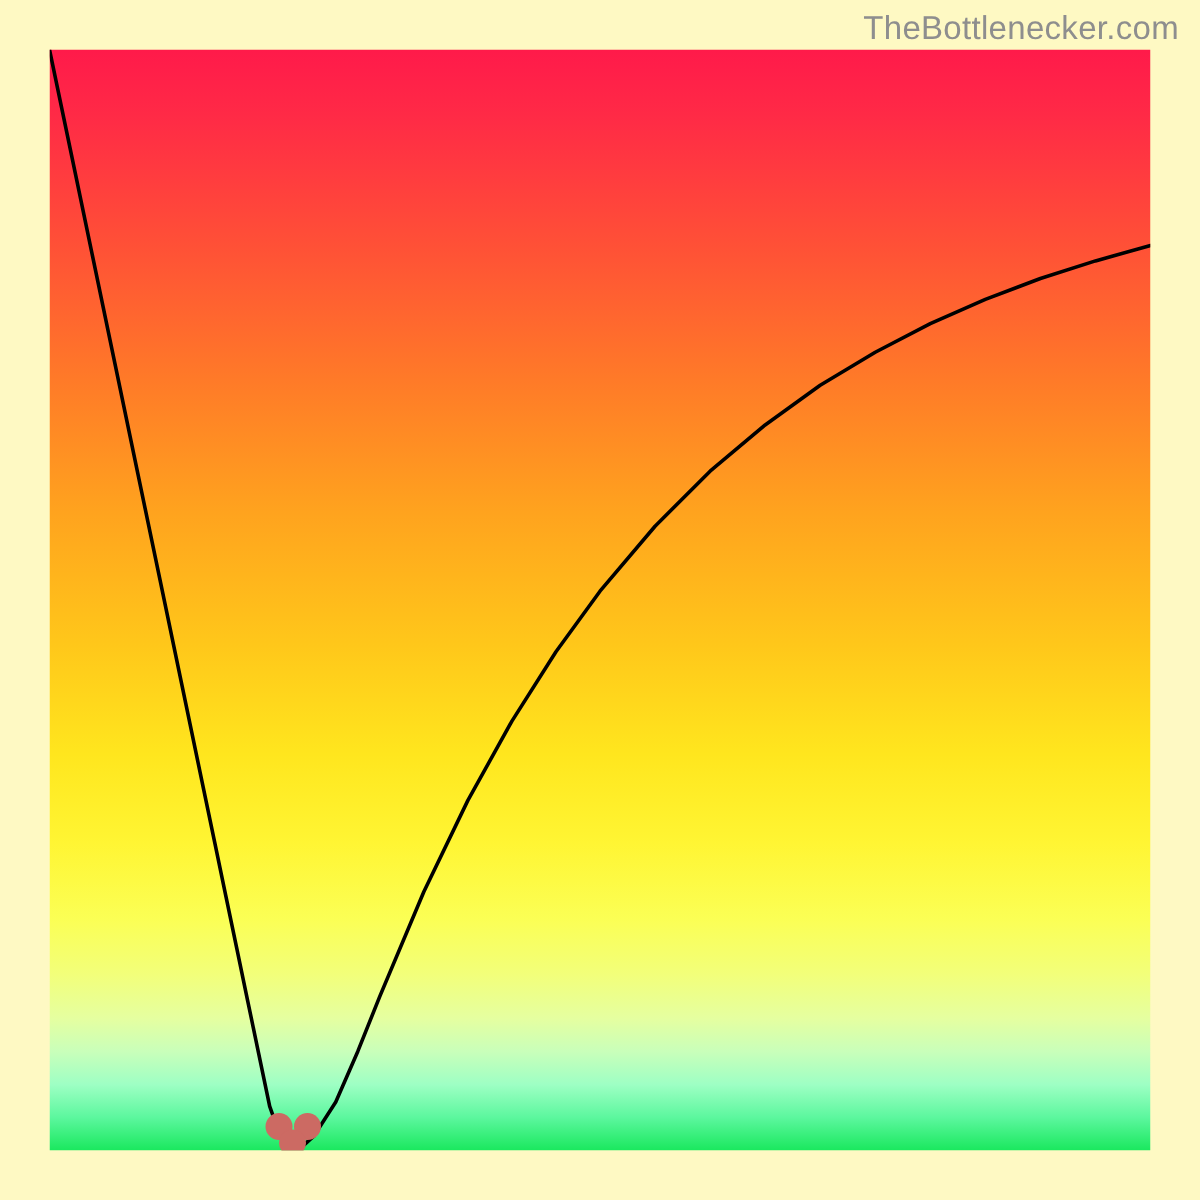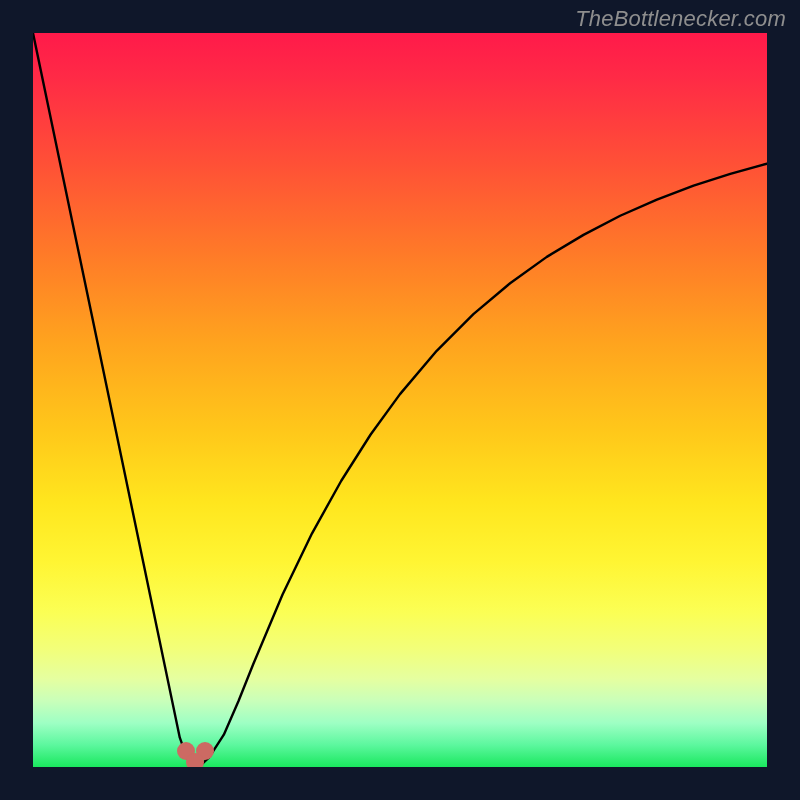--- a/index.html
+++ b/index.html
@@ -7,22 +7,21 @@
     padding: 0;
     width: 800px;
     height: 800px;
     overflow: hidden;
     background: #000;
     font-family: Arial, Helvetica, sans-serif;
   }
   .frame {
     position: absolute;
     inset: 0;
-    background: #0f172a;
-    font-style: italic;
+    background: #fef9c3;
   }
   .plot-area {
     position: absolute;
     left: 33px;
     top: 33px;
     width: 734px;
     height: 734px;
     overflow: hidden;
   }
   .gradient-bg {

